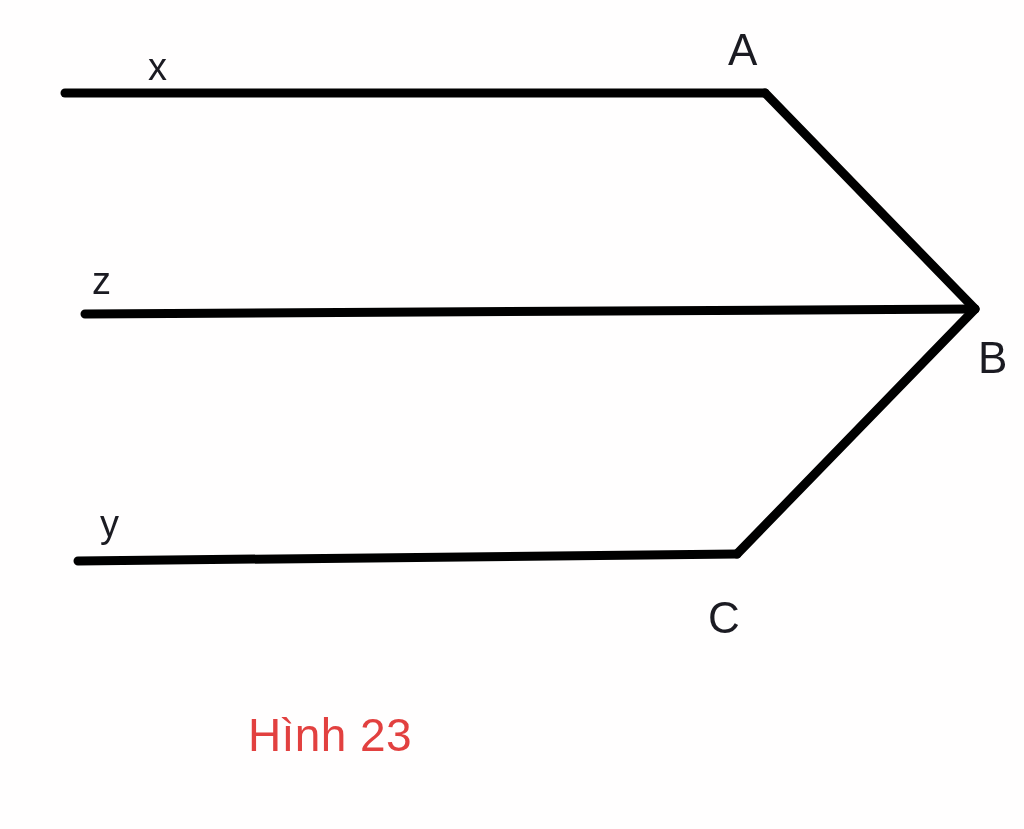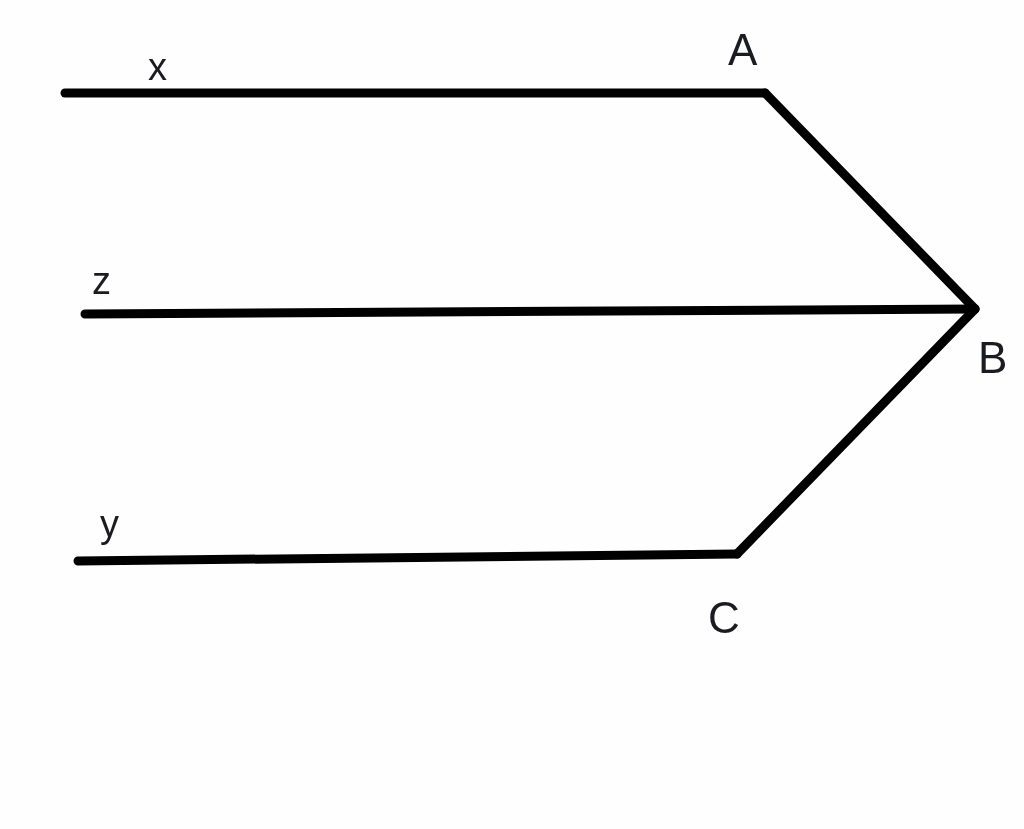--- a/index.html
+++ b/index.html
@@ -82,14 +82,15 @@
   <span class="vertex-label" id="label-B">B</span>
 
   <span class="vertex-label" id="label-C">C</span>
 
   <span class="ray-label" id="label-x">x</span>
 
   <span class="ray-label" id="label-z">z</span>
 
   <span class="ray-label" id="label-y">y</span>
 
+  <span id="caption-text">Hình 23</span>
 
 </div>
 
 </body></html>

